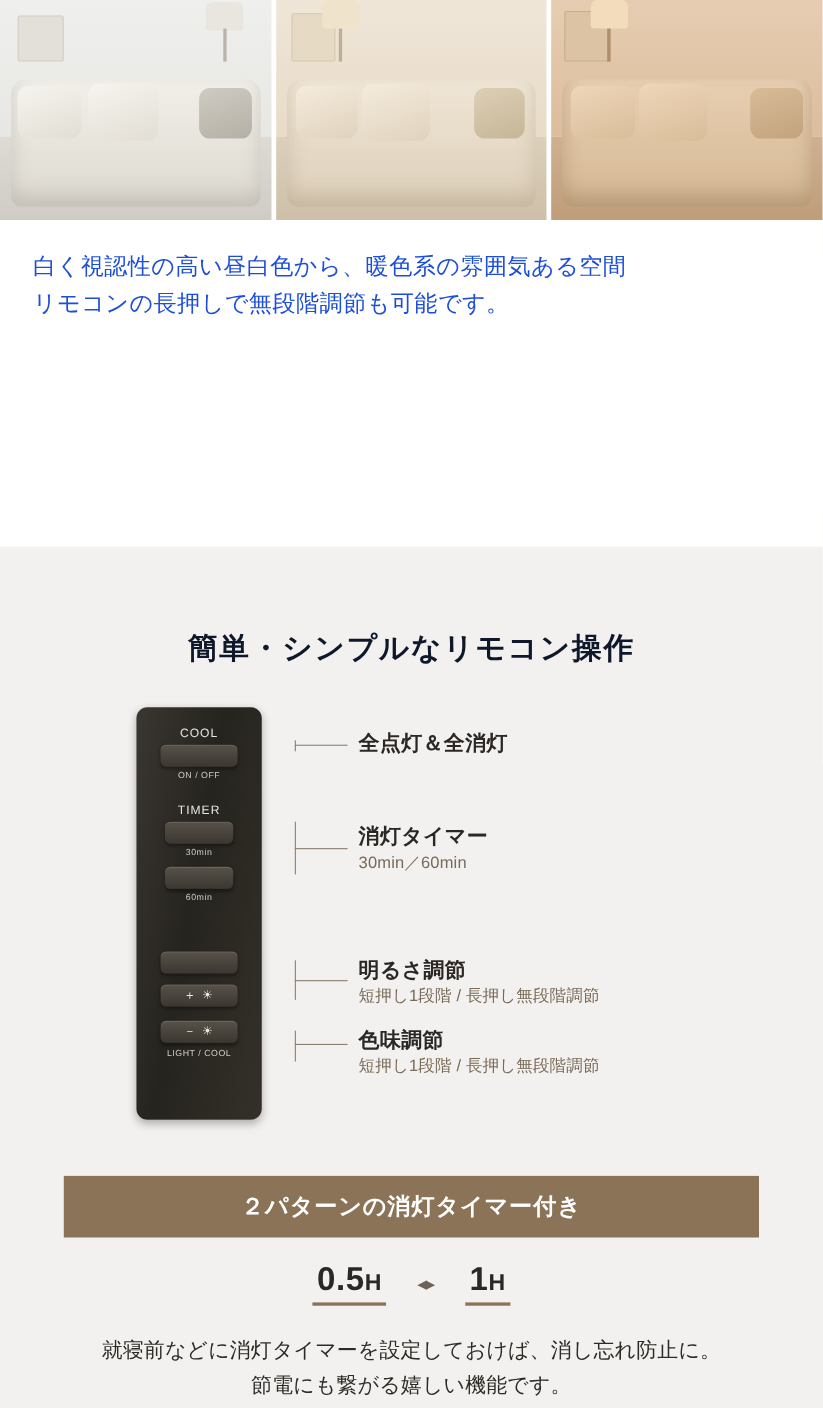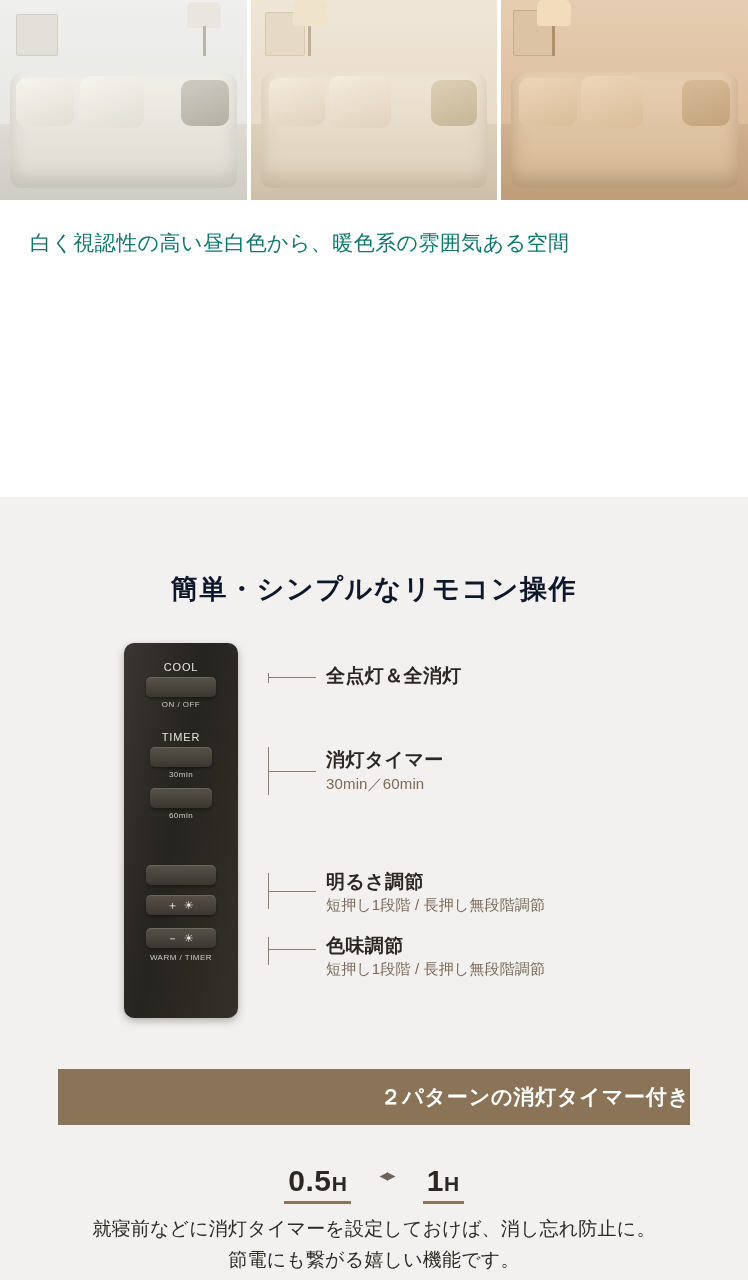--- a/index.html
+++ b/index.html
@@ -97,21 +97,21 @@
   .p-warm .lampshade { background:#f2dcbc; }
   .p-warm .lamp-stem { background:#b08f6c; }
   .p-warm .wall-art { background:#dcc3a3; border:1px solid #c9ad89; }
 
   
   .lead {
     padding: 26px 30px 0 30px;
     font-size: 21px;
     line-height: 1.62;
     letter-spacing: .02em;
-    color: #0f766e;
+    color: #1d4ed8;
   }
   .lead p { margin: 0; }
 
   
   .section-grey {
     position: absolute;
     left: 0;
     top: 497px;
     width: 748px;
     height: 783px;
@@ -222,21 +222,21 @@
   
   .timer-banner {
     position: absolute;
     left: 58px;
     top: 572px;
     width: 632px;
     height: 56px;
     background: #8a7356;
     display: flex;
     align-items: center;
-    justify-content: flex-end;
+    justify-content: center;
   }
   .timer-banner span {
     color: #ffffff;
     font-size: 21px;
     font-weight: 700;
     letter-spacing: .04em;
   }
 
   .timer-values {
     position: absolute;
@@ -248,21 +248,20 @@
     justify-content: center;
     gap: 28px;
   }
   .tval {
     font-size: 30px;
     font-weight: 700;
     color: #2b2724;
     border-bottom: 3px solid #8a7356;
     padding: 0 4px 3px 4px;
     letter-spacing: .02em;
-    margin-top: 17px;
   }
   .tval .unit { font-size: 21px; }
   .tarrow {
     color: #6e6258;
     font-size: 17px;
     letter-spacing: -.05em;
   }
 
   .timer-desc {
     position: absolute;
@@ -323,20 +322,21 @@
         <div class="cushion" style="left:70px;top:4px;width:62px;height:52px;"></div>
         <div class="cushion" style="right:8px;top:8px;width:48px;height:46px;background:linear-gradient(160deg,#d9bb97,#c2a37e);"></div>
       </div>
     </div>
   </div>
 
 </div>
 
 <div class="lead">
   <p>白く視認性の高い昼白色から、暖色系の雰囲気ある空間</p>
+  <p>リモコンの長押しで無段階調節も可能です。</p>
 </div>
 
 <div class="section-grey">
 
   <h2 class="section-title">簡単・シンプルなリモコン操作</h2>
 
   <div class="remote-area">
 
     <div class="remote">
       <div class="rlabel" style="top:18px;">COOL</div>
@@ -350,21 +350,21 @@
       <div class="btn" style="top:145px;"></div>
       <div class="rsub" style="top:168px;">60min</div>
 
       <div class="btn wide" style="top:222px;"></div>
       <div class="btn wide" style="top:252px;">
         <div class="btn-glyph">＋ ☀</div>
       </div>
       <div class="btn wide" style="top:285px;">
         <div class="btn-glyph">－ ☀</div>
       </div>
-      <div class="rsub" style="top:310px;">WARM / TIMER</div>
+      <div class="rsub" style="top:310px;">LIGHT / COOL</div>
     </div>
 
     <div class="callout" style="top:34px;">
       <div class="line"></div>
       <div class="vline" style="top:-4px;height:10px;"></div>
       <div class="c-title" style="top:-14px;">全点灯＆全消灯</div>
     </div>
 
     <div class="callout" style="top:128px;">
       <div class="line"></div>

